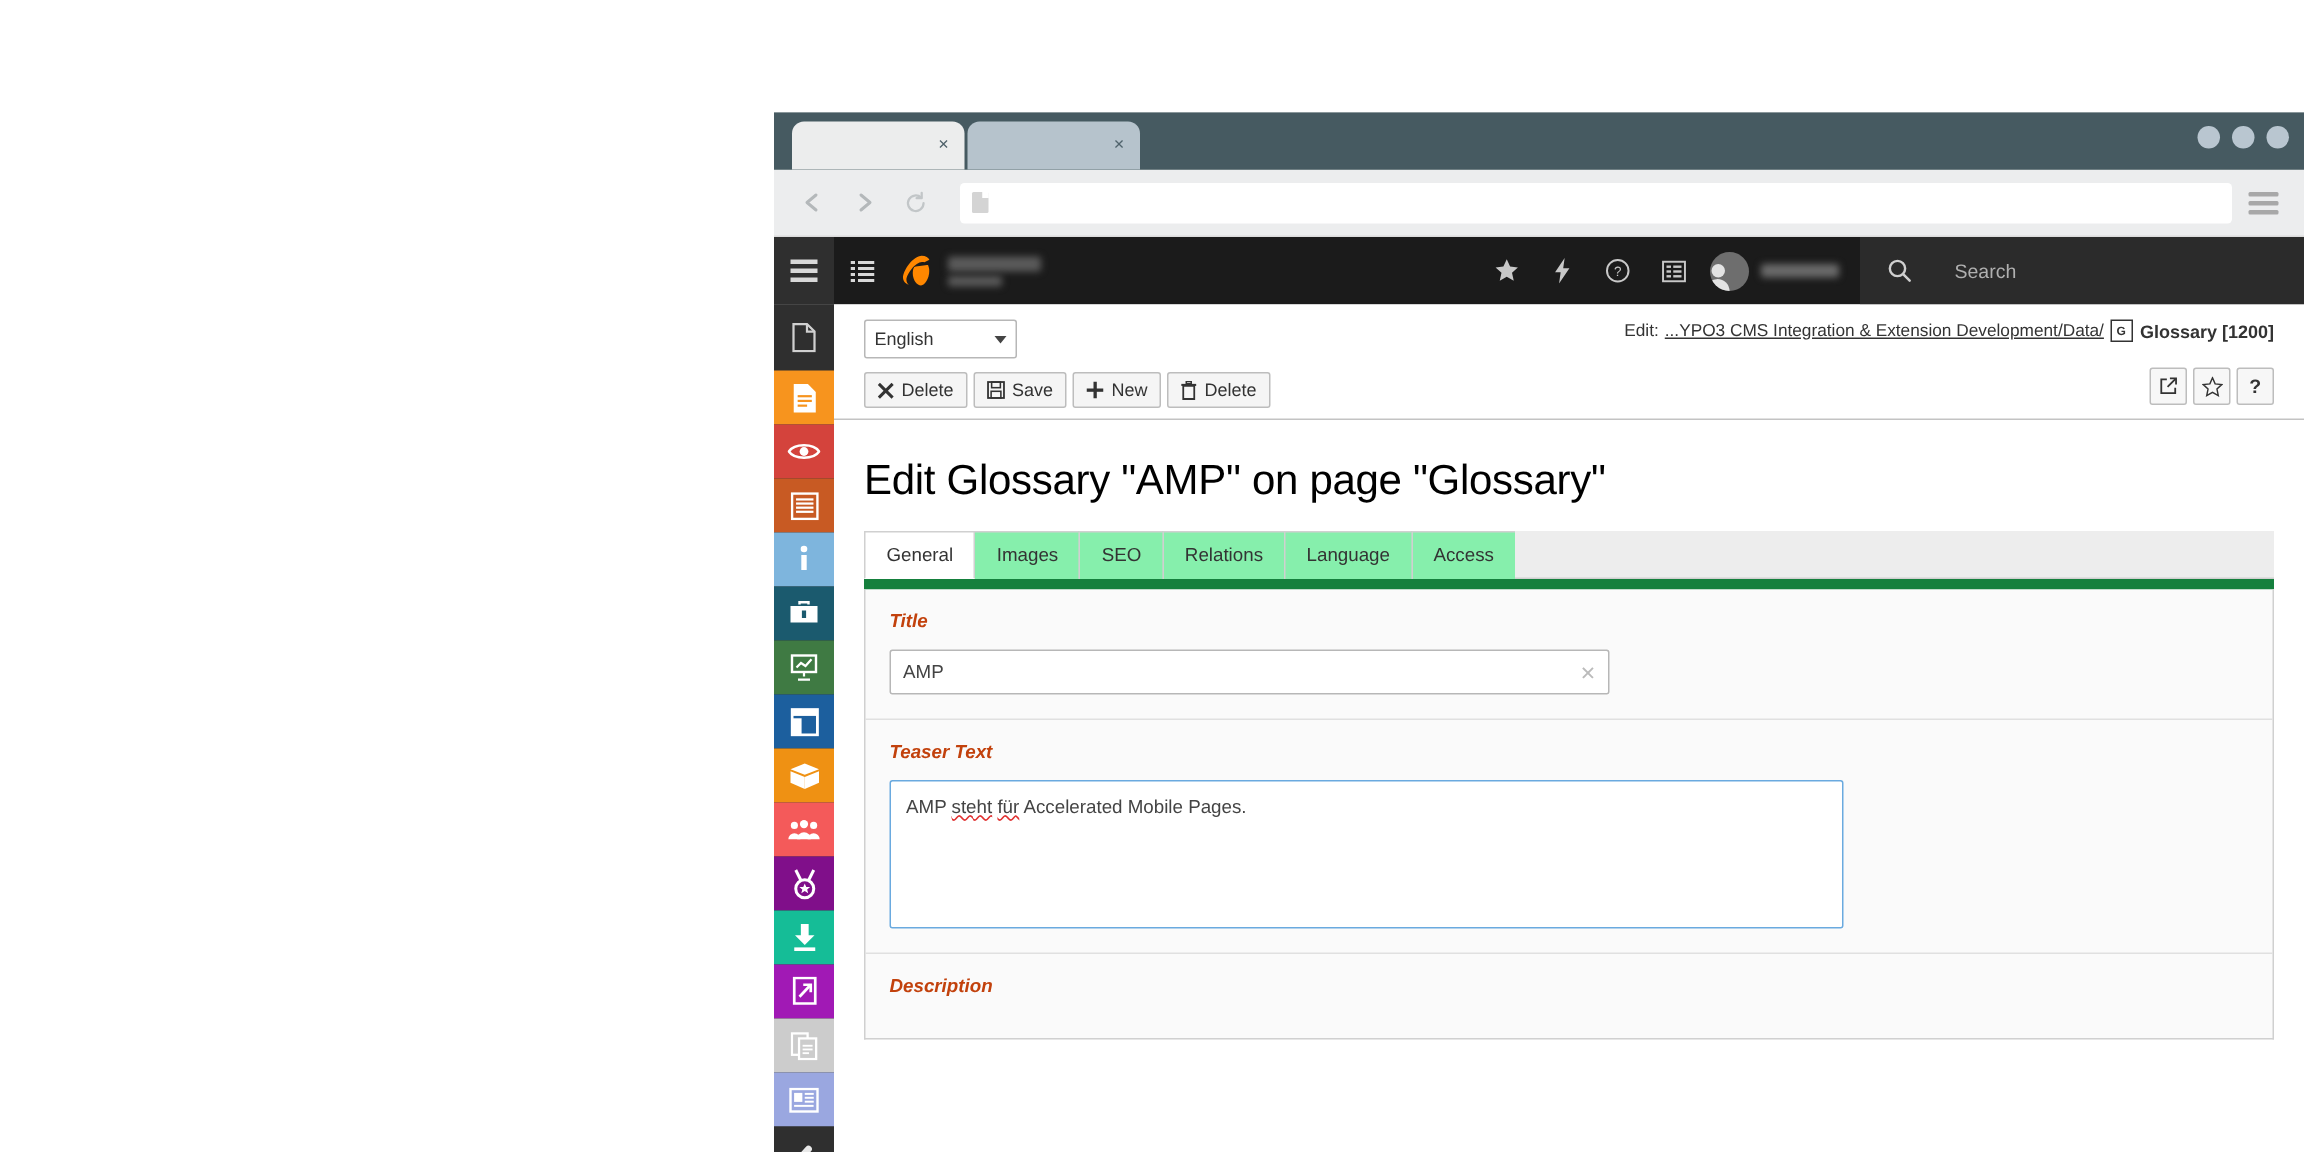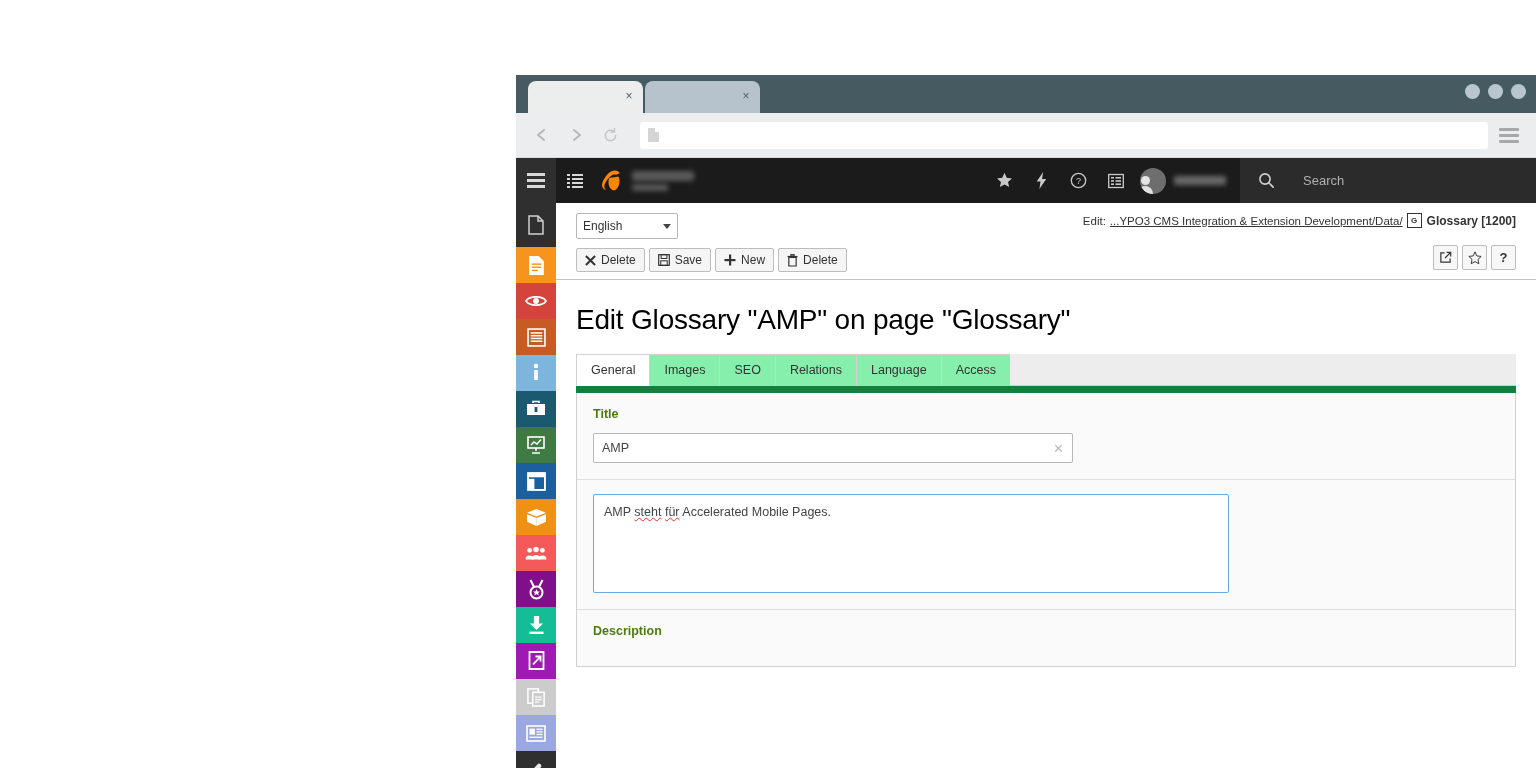--- a/index.html
+++ b/index.html
@@ -143,21 +143,21 @@
     font-size: 12.5px; padding: 8px 14px; color: #333;
     background: #86efac; border: 1px solid #d0d0d0; border-bottom: none;
     margin-right: -1px;
   }
   .tabitem.active { background: #fff; position: relative; z-index:2; border-bottom:1px solid #fff; }
   .tabs-filler { flex:1; background:#ededed; border-bottom: 1px solid #d0d0d0;}
 
   .panel { border: 1px solid #d0d0d0; border-top: none; background:#fafafa; }
   .field { padding: 14px 16px 16px 16px; border-bottom: 1px solid #e0e0e0; }
   .field:last-child { border-bottom: none; }
-  .field-label { font-size: 12.5px; font-weight: bold; color: #4d7c0f; margin-bottom: 12px; }
+  .field-label { font-size: 12.5px; font-weight: bold; color: #c2410c; margin-bottom: 12px; font-style: italic; }
   .input-wrap { position: relative; width: 480px; }
   .text-input {
     width: 480px; height: 30px; border: 1px solid #b7b7b7; background:#fff;
     font-size: 12.5px; color: #444; padding: 0 28px 0 8px; border-radius: 2px;
     font-family: "Liberation Sans", sans-serif;
   }
   .clear-x {
     position: absolute; right: 9px; top: 8px; color:#bbb; font-size: 13px;
   }
   .textarea {
@@ -514,20 +514,21 @@
             <div class="field">
               <div class="field-label">Title</div>
               <div class="input-wrap">
                 <input class="text-input" type="text" value="AMP" style="">
                 <span class="clear-x">✕</span>
               </div>
             </div>
 
 
             <div class="field">
+              <div class="field-label">Teaser Text</div>
               <div class="textarea">
                 <span>AMP </span><span class="squiggle">steht</span><span> </span><span class="squiggle">für</span><span> Accelerated Mobile Pages.</span>
               </div>
             </div>
 
             <div class="field">
               <div class="field-label">Description</div>
             </div>
 
           </div>

